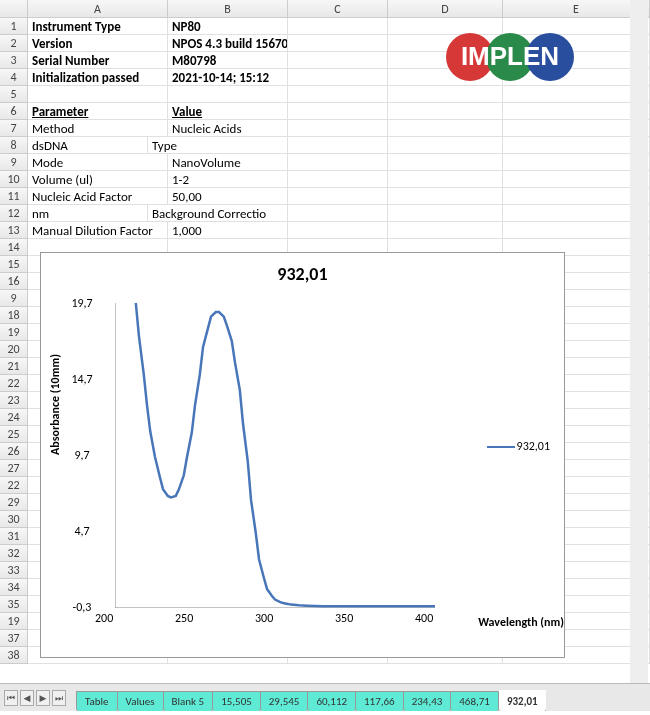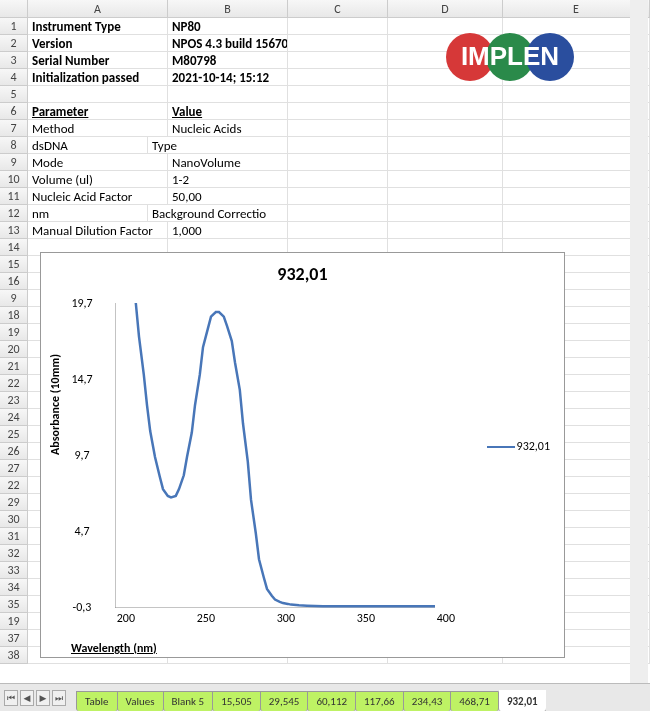--- a/index.html
+++ b/index.html
@@ -107,41 +107,40 @@
       left: 14px;
       top: 195px;
       transform: rotate(-90deg);
       transform-origin: left center;
       font-weight: bold;
       font-size: 12px;
       white-space: nowrap;
     }
     .xlabel {
       position: absolute;
-      bottom: 2px;
+      bottom: 28px;
       left: 0;
       width: 100%;
-      text-align: left;
+      text-align: right;
       font-weight: bold;
       font-size: 12px;
       padding-left: 30px;
-      text-decoration: underline;
     }
     .ytick {
       position: absolute;
       right: 328px;
       font-size: 12px;
       text-align: center;
       width: 50px;
     }
     .xtick {
       position: absolute;
       top: 308px;
       font-size: 12px;
-      text-align: right;
+      text-align: left;
       width: 40px;
     }
     .legend {
       position: absolute;
       right: 14px;
       top: 186px;
       font-size: 12px;
     }
     .legend-line {
       display: inline-block;
@@ -181,21 +180,21 @@
     }
     .tabs {
       display: flex;
       align-items: flex-end;
       height: 100%;
       margin-left: 6px;
       overflow: hidden;
     }
     .tab {
       padding: 3px 8px;
-      background: #bef264;
+      background: #5eead4;
       border: 1px solid #999;
       border-bottom: none;
       margin-right: -1px;
       font-size: 11px;
       color: #333;
       cursor: pointer;
       white-space: nowrap;
       border-radius: 0 0 3px 3px;
     }
     .tab.active {

